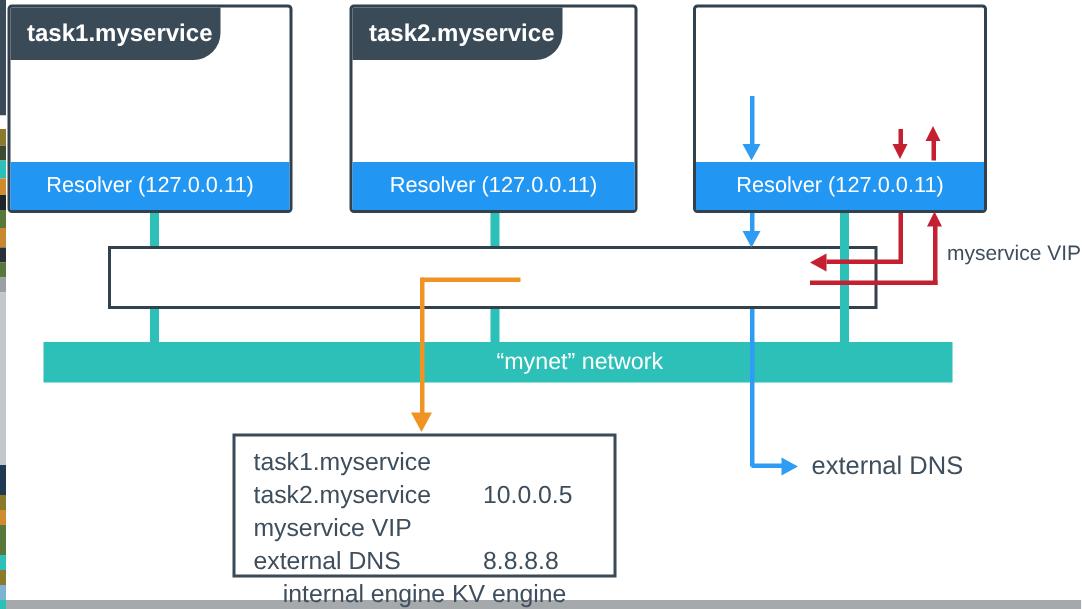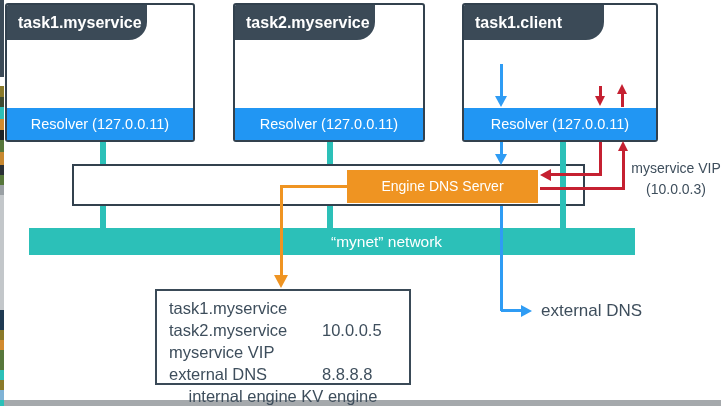--- a/index.html
+++ b/index.html
@@ -100,23 +100,20 @@
   <div class="cbox" style="left:233px;width:192px;">
     <div class="ctab">
       <span>task2.myservice</span>
     </div>
     <div class="resolver">
       <span>Resolver (127.0.0.11)</span>
     </div>
   </div>
 
   <div class="cbox" style="left:462px;width:196px;">
-    <div class="ctab">
-      <span>task1.client</span>
-    </div>
     <div class="resolver">
       <span>Resolver (127.0.0.11)</span>
     </div>
   </div>
 
   <div class="txt" style="left:475px;top:42px;">curl docker.com</div>
   <div class="txt" style="right:65px;top:63px;">curl myservice</div>
 
   <div class="line-v blue" style="left:500px;top:64px;height:34px;z-index:5;"></div>
   <div class="ah ah-down-blue" style="left:495px;top:96px;z-index:5;"></div>
@@ -127,38 +124,34 @@
   <div class="line-v red" style="left:621px;top:93px;height:14px;z-index:6;"></div>
 
   <div class="teal-v" style="left:100px;top:142px;height:23px;z-index:1;"></div>
   <div class="teal-v" style="left:100px;top:206px;height:23px;z-index:1;"></div>
   <div class="teal-v" style="left:327px;top:142px;height:23px;z-index:1;"></div>
   <div class="teal-v" style="left:327px;top:206px;height:23px;z-index:1;"></div>
   <div class="teal-v" style="left:560px;top:142px;height:87px;z-index:3;"></div>
 
   <div class="engine"></div>
   <div class="engine-label">Docker Engine</div>
-  <div class="dnsbox">
-    <span>Engine DNS Server</span>
-  </div>
 
   <div class="line-v blue" style="left:500px;top:142px;height:13px;z-index:5;"></div>
   <div class="ah ah-down-blue" style="left:495px;top:154px;z-index:5;"></div>
 
   <div class="line-v red" style="left:599px;top:142px;height:33px;z-index:6;"></div>
   <div class="line-h red" style="left:551px;top:173px;width:51px;z-index:6;"></div>
   <div class="ah ah-left-red" style="left:540px;top:169px;z-index:6;"></div>
 
   <div class="line-h red" style="left:540px;top:187px;width:85px;z-index:6;"></div>
   <div class="line-v red" style="left:622px;top:150px;height:40px;z-index:6;"></div>
   <div class="ah ah-up-red" style="left:618px;top:141px;z-index:6;"></div>
 
   <div class="vip-label">
     <div>myservice VIP</div>
-    <div>(10.0.0.3)</div>
   </div>
 
   <div class="line-h orange" style="left:281px;top:185px;width:66px;z-index:5;"></div>
   <div class="line-v orange" style="left:280px;top:185px;height:91px;z-index:5;"></div>
   <div class="ah ah-down-orange" style="left:274px;top:275px;z-index:5;"></div>
 
   <div class="mynet"></div>
   <div class="mynet-label">“mynet” network</div>
 
   <div class="line-v blue" style="left:500px;top:206px;height:105px;z-index:5;"></div>

